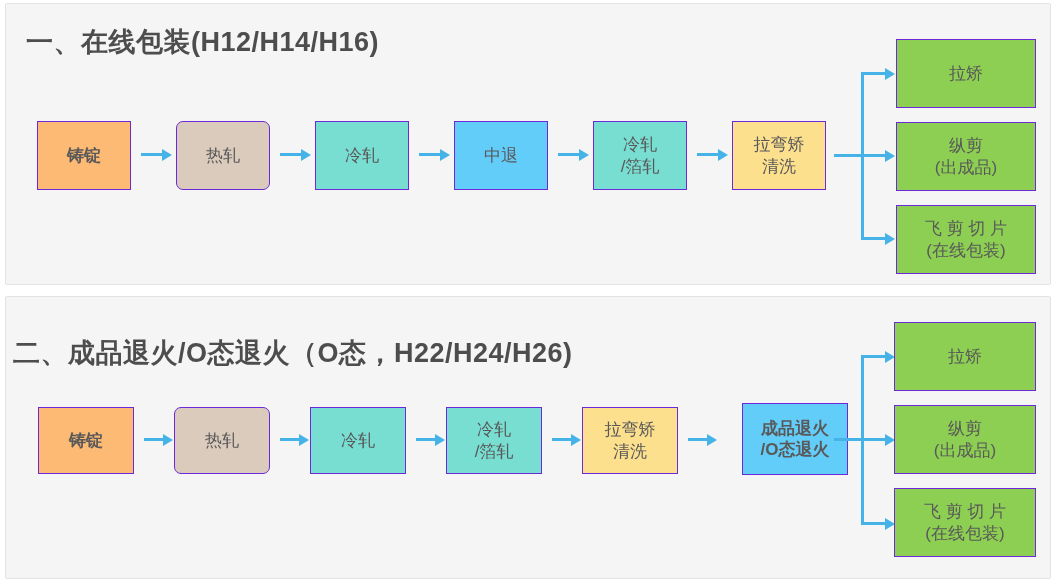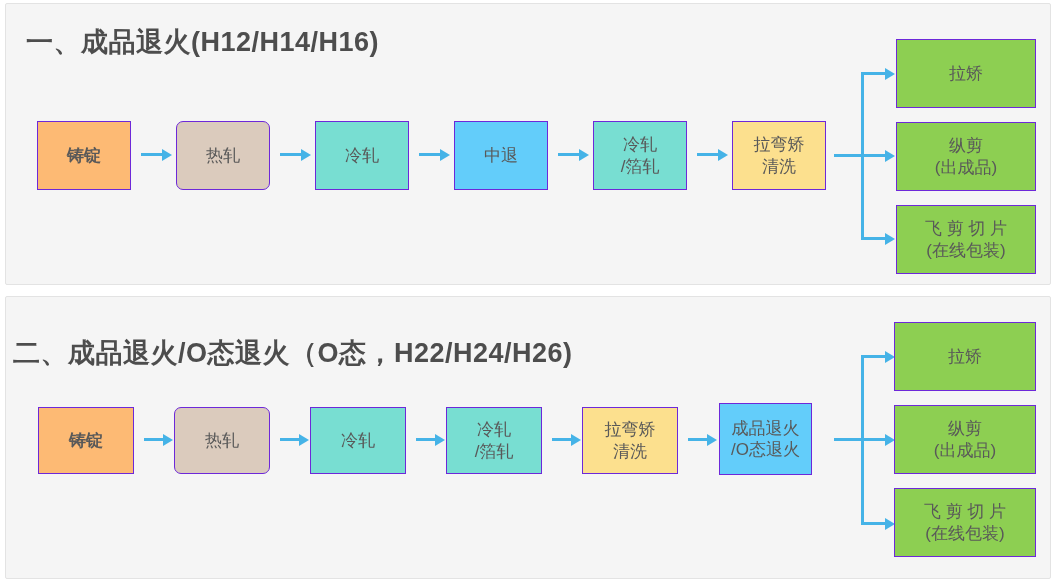--- a/index.html
+++ b/index.html
@@ -103,21 +103,21 @@
     width: 0; height: 0;
     border-top: 6px solid transparent;
     border-bottom: 6px solid transparent;
     border-left: 10px solid #45B3E7;
   }
 </style>
 </head>
 <body>
 
 <div class="panel" id="panel-1">
-  <div class="panel-title">一、成品退火(H12/H14/H16)</div>
+  <div class="panel-title">一、在线包装(H12/H14/H16)</div>
 
   <div class="flow">
 
     <div class="node fill-white" style="left:31px;  top:117px; width:94px;  height:69px;">铸锭</div>
     <div class="arrow" style="left:135px; top:149px; width:22px;"></div>
 
     <div class="node fill-tan" style="left:170px; top:117px; width:94px;  height:69px;">热轧</div>
     <div class="arrow" style="left:274px; top:149px; width:22px;"></div>
 
     <div class="node fill-teal" style="left:309px; top:117px; width:94px;  height:69px;">冷轧</div>
@@ -162,21 +162,21 @@
     <div class="arrow" style="left:410px; top:141px; width:20px;"></div>
 
     <div class="node fill-teal" style="left:440px; top:110px; width:96px;  height:67px;">冷轧
 /箔轧</div>
     <div class="arrow" style="left:546px; top:141px; width:20px;"></div>
 
     <div class="node fill-yellow" style="left:576px; top:110px; width:96px;  height:67px;">拉弯矫
 清洗</div>
     <div class="arrow" style="left:682px; top:141px; width:20px;"></div>
 
-    <div class="node fill-blue" style="left:713px; top:106px; width:93px; height:72px;">成品退火
+    <div class="node fill-blue" style="left:736px; top:106px; width:106px; height:72px;font-weight:bold;">成品退火
 /O态退火</div>
 
     <div class="branch-stem" style="left:828px; top:141px; width:52px;"></div>
     <div class="branch-trunk" style="left:855px; top:58px;  height:170px;"></div>
     <div class="branch-leg" style="left:855px; top:58px;  width:25px;"></div>
     <div class="branch-leg" style="left:855px; top:141px; width:25px;"></div>
     <div class="branch-leg" style="left:855px; top:225px; width:25px;"></div>
 
     <div class="node fill-green" style="left:888px; top:25px;  width:142px; height:69px;">拉矫</div>
     <div class="node fill-green" style="left:888px; top:108px; width:142px; height:69px;">纵剪

